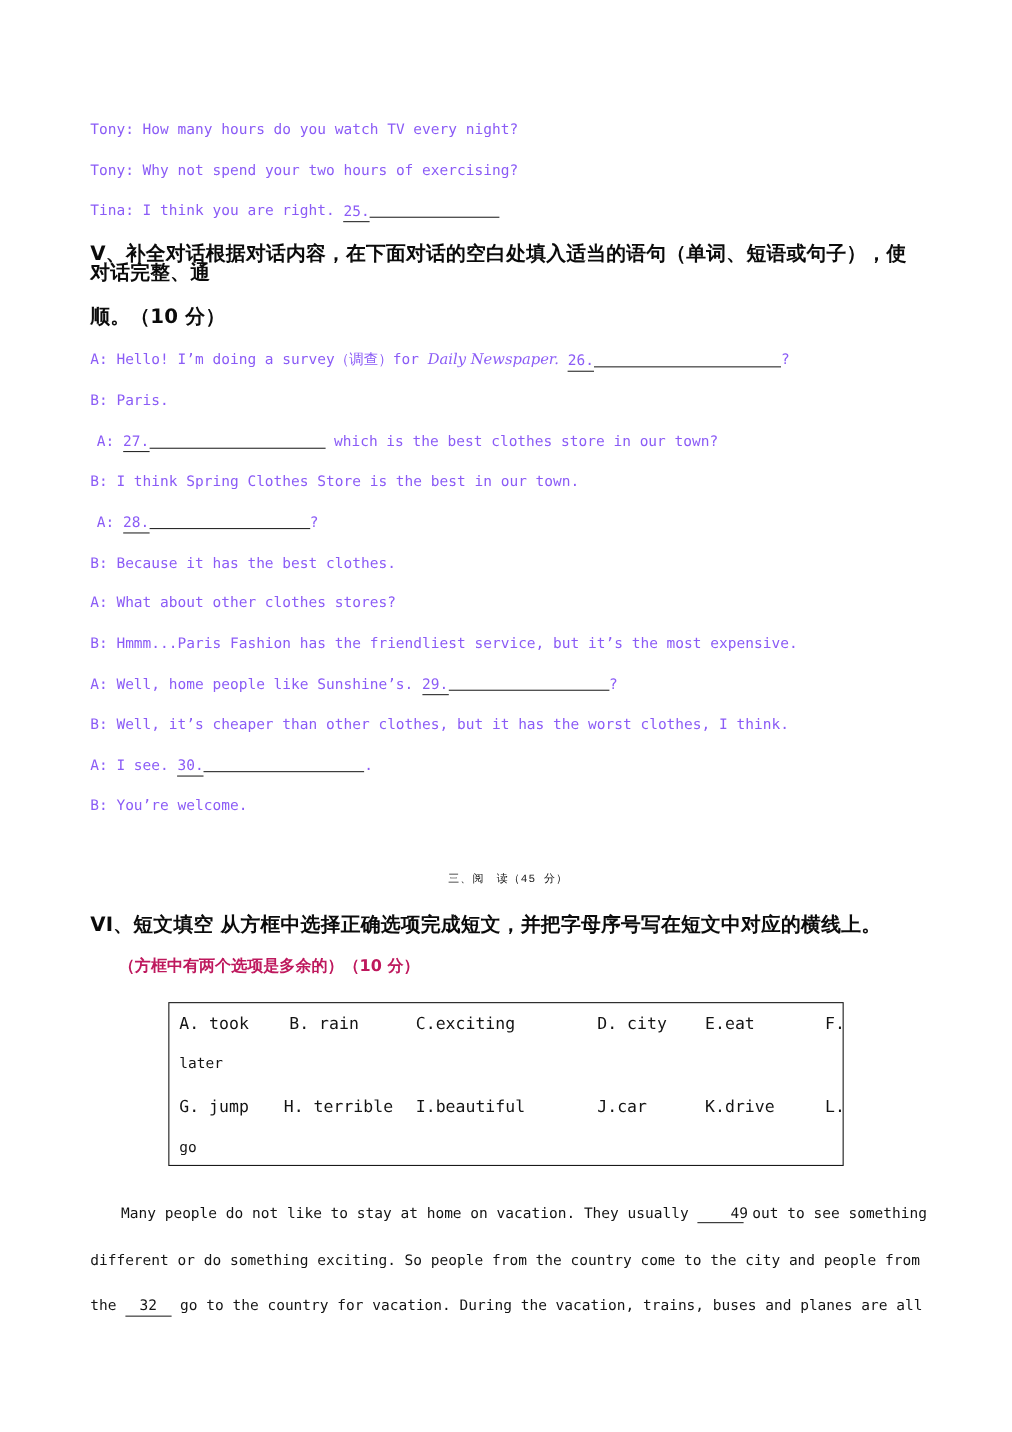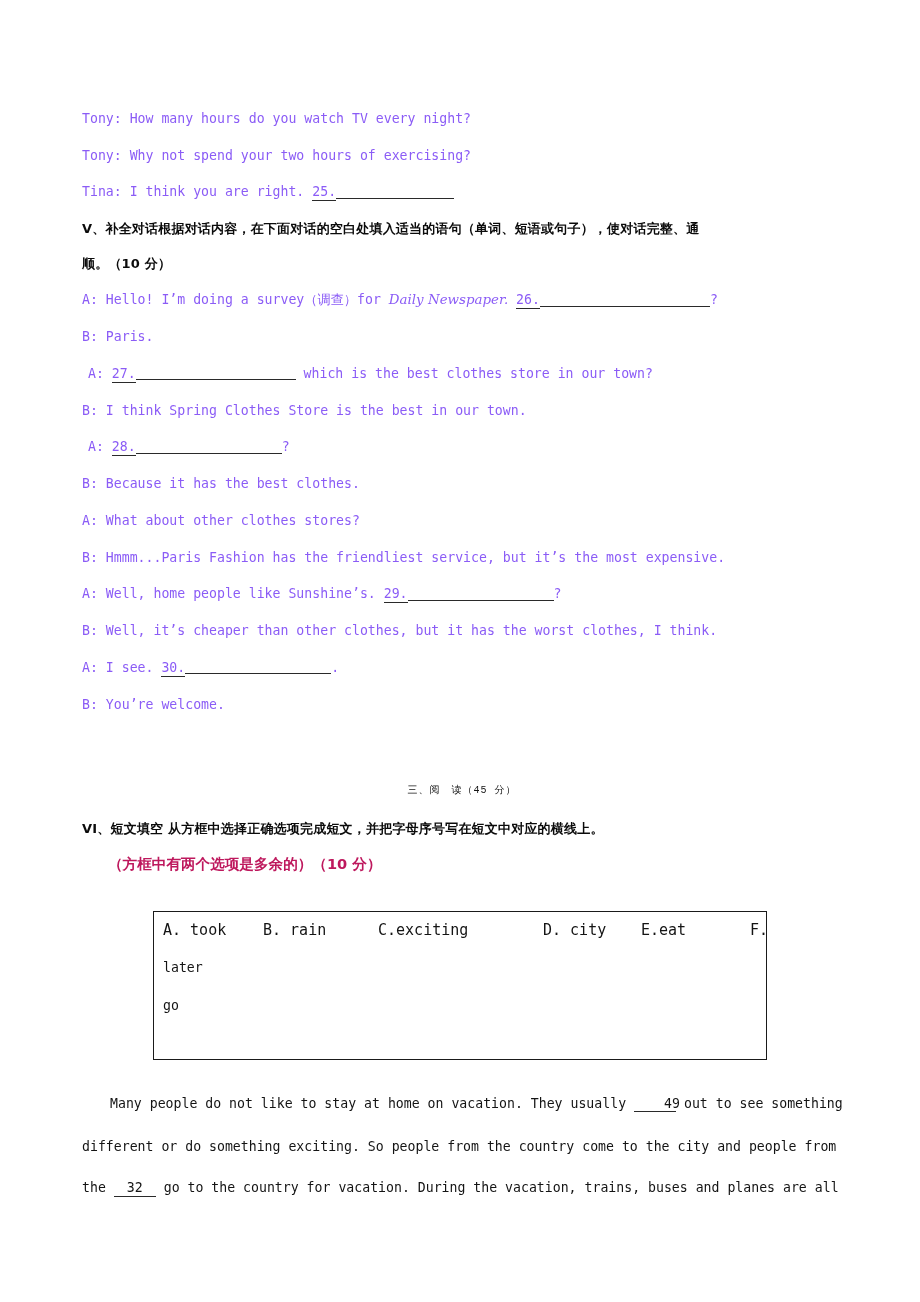--- a/index.html
+++ b/index.html
@@ -41,21 +41,21 @@
     margin: 0 0 23.5px 0;
     white-space: pre-wrap;
     color: #8b5cf6;
   }
   .eline.indent1 { padding-left: 6px; }
 
   
   .cn-head {
     font-family: "DejaVu Sans", "Liberation Sans", sans-serif;
     font-weight: bold;
-    font-size: 13px;
+    font-size: 18px;
     line-height: 1.0;
     margin: 0 0 23px 0;
     color: #0b0b0b;
     letter-spacing: 0.2px;
   }
   .cn-head .wrapline { display: block; margin-top: 22px; }
 
   .cn-sub {
     font-family: "DejaVu Sans", "Liberation Sans", sans-serif;
     font-weight: bold;
@@ -197,40 +197,48 @@
       <p class="eline"><span>A: What about other clothes stores?</span></p>
 
       <p class="eline"><span>B: Hmmm...Paris Fashion has the friendliest service, but it’s the most expensive.</span></p>
 
       <p class="eline"><span>A: Well, home people like Sunshine’s. </span><span class="blank"><span class="num">29.</span><span class="rule" style="width:146px"></span></span><span>?</span></p>
 
       <p class="eline"><span>B: Well, it’s cheaper than other clothes, but it has the worst clothes, I think.</span></p>
 
       <p class="eline"><span>A: I see. </span><span class="blank"><span class="num">30.</span><span class="rule" style="width:146px"></span></span><span>.</span></p>
 
-      <p class="eline" style="margin-bottom:75px"><span>B: You’re welcome.</span></p>
+      <p class="eline" style="margin-bottom:56px"><span>B: You’re welcome.</span></p>
     </div>
 
     <p class="part-head">三、阅　读（45 分）</p>
 
     <p class="cn-head" style="margin-bottom:22px">VI、短文填空 从方框中选择正确选项完成短文，并把字母序号写在短文中对应的横线上。</p>
     <p class="cn-sub">（方框中有两个选项是多余的）（10 分）</p>
 
   </div>
 
   <div class="wordbank">
     <div class="wb-row">
       <span class="wb-item" style="left:0px">A. took</span>
       <span class="wb-item" style="left:100px">B. rain</span>
       <span class="wb-item" style="left:215px">C.exciting</span>
       <span class="wb-item" style="left:380px">D. city</span>
       <span class="wb-item" style="left:478px">E.eat</span>
       <span class="wb-item" style="left:587px">F.</span>
     </div>
     <div class="wb-cont">later</div>
+    <div class="wb-row">
+      <span class="wb-item" style="left:0px">G. jump</span>
+      <span class="wb-item" style="left:95px">H. terrible</span>
+      <span class="wb-item" style="left:215px">I.beautiful</span>
+      <span class="wb-item" style="left:380px">J.car</span>
+      <span class="wb-item" style="left:478px">K.drive</span>
+      <span class="wb-item" style="left:587px">L.</span>
+    </div>
     <div class="wb-cont">go</div>
   </div>
 
   <div class="passage">
     <p class="pline first"><span>Many people do not like to stay at home on vacation. They usually </span><span class="gap" style="width:38px">49</span><span> out to see something</span></p>
     <p class="pline">different or do something exciting. So people from the country come to the city and people from</p>
     <p class="pline"><span>the </span><span class="gap" style="width:38px">32</span><span> go to the country for vacation. During the vacation, trains, buses and planes are all</span></p>
   </div>
 
 </div>

